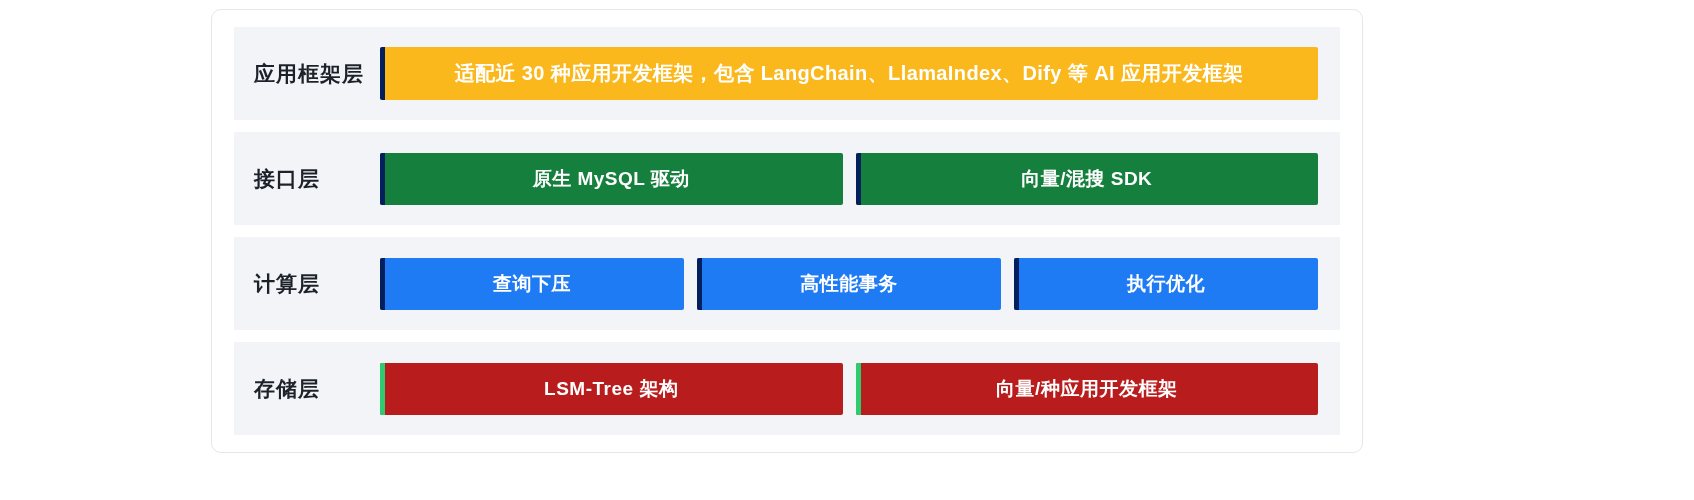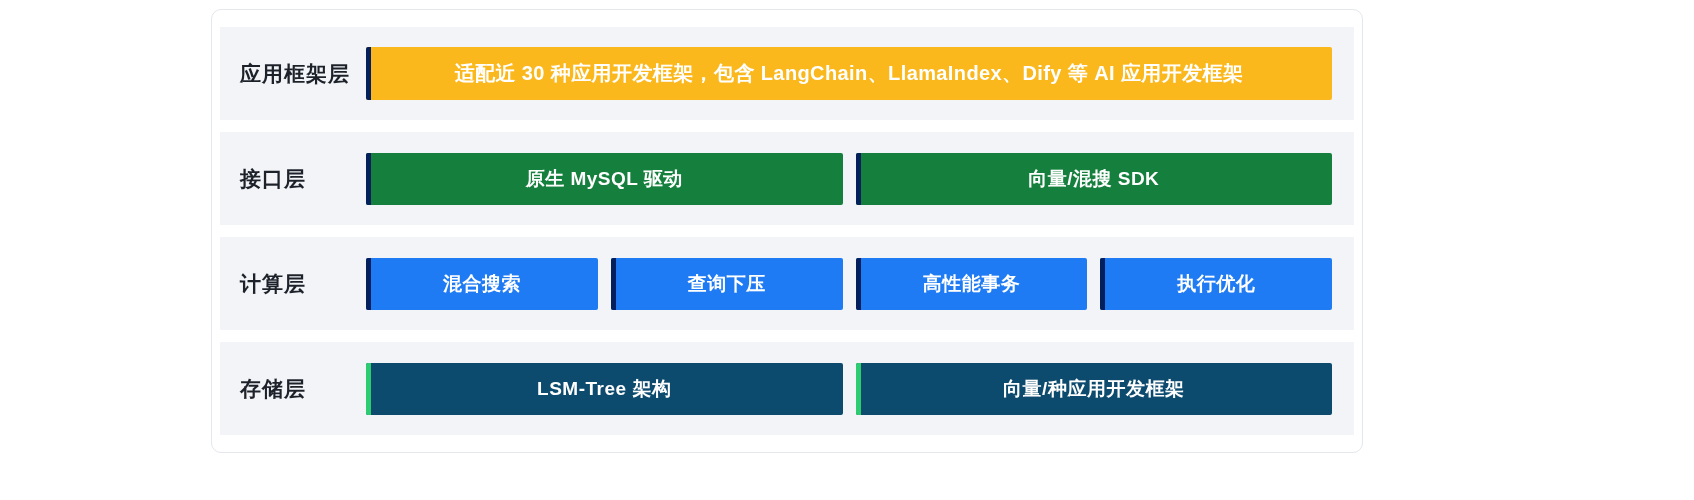--- a/index.html
+++ b/index.html
@@ -25,21 +25,21 @@
   .arch-card {
     position: absolute;
     left: 211px;
     top: 9px;
     width: 1152px;
     height: 444px;
     background: #ffffff;
     border: 1px solid #e4e7ec;
     border-radius: 10px;
     box-sizing: border-box;
-    padding: 17px 8px;
+    padding: 17px 22px;
     display: flex;
     flex-direction: column;
     justify-content: space-between;
   }
 
   
   .layer-row {
     background: #f2f4f7;
     height: 93px;
     display: flex;
@@ -105,21 +105,21 @@
 
   
   .row-interface .cell { background: #15803d; }
   .row-interface .cell::before { background: #04205c; }
 
   
   .row-compute .cell { background: #1f7bf4; }
   .row-compute .cell::before { background: #04205c; }
 
   
-  .row-storage .cell { background: #0c4a6e; }
+  .row-storage .cell { background: #b91c1c; }
   .row-storage .cell::before { background: #2ecc71; }
 </style>
 </head>
 <body>
 
 <div class="stage">
   <div class="arch-card">
 
     <div class="layer-row row-framework">
       <div class="layer-label">应用框架层</div>
@@ -132,21 +132,20 @@
       <div class="layer-label">接口层</div>
       <div class="layer-boxes">
         <div class="cell">原生 MySQL 驱动</div>
         <div class="cell">向量/混搜 SDK</div>
       </div>
     </div>
 
     <div class="layer-row row-compute">
       <div class="layer-label">计算层</div>
       <div class="layer-boxes">
-        <div class="cell">混合搜索</div>
         <div class="cell">查询下压</div>
         <div class="cell">高性能事务</div>
         <div class="cell">执行优化</div>
       </div>
     </div>
 
     <div class="layer-row row-storage">
       <div class="layer-label">存储层</div>
       <div class="layer-boxes">
         <div class="cell">LSM-Tree 架构</div>

